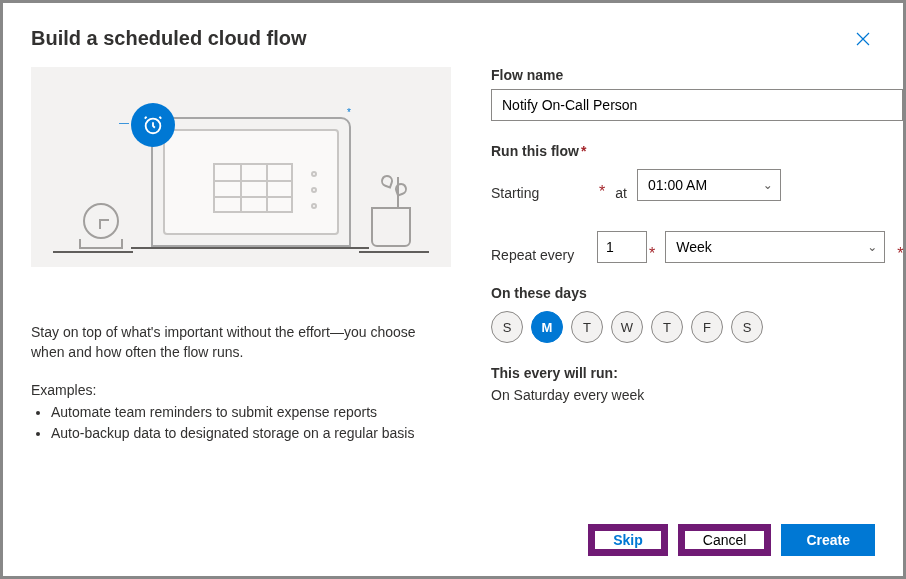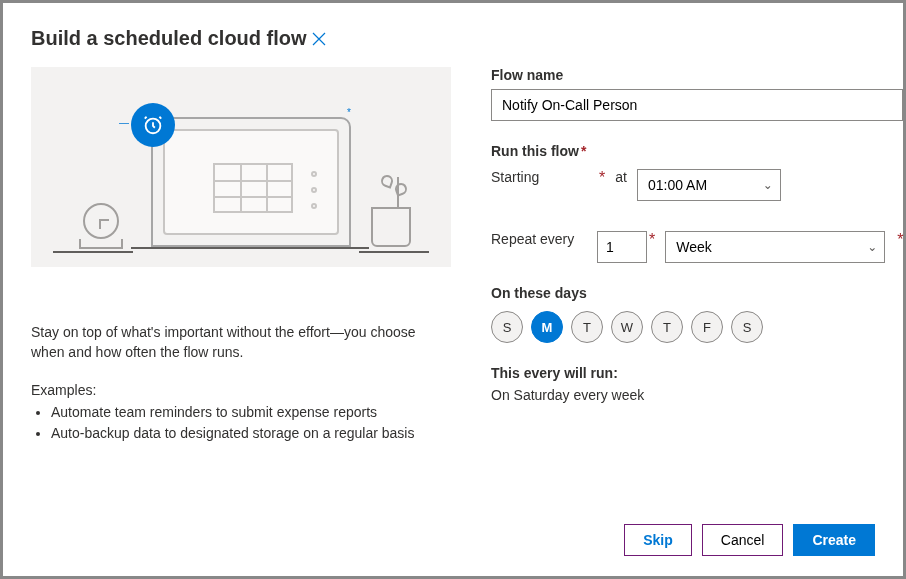--- a/index.html
+++ b/index.html
@@ -16,20 +16,21 @@
       width: 902px;
       height: 575px;
       background: #fff;
       border: 1px solid #888;
       position: relative;
       display: flex;
       flex-direction: column;
     }
     .dialog-header {
       display: flex;
+      justify-content: space-between;
       align-items: flex-start;
       padding: 24px 28px 12px 28px;
     }
     .dialog-title {
       font-size: 20px;
       font-weight: 600;
       color: #323130;
     }
     .close-btn {
       color: #0078d4;
@@ -164,21 +165,21 @@
     .text-input {
       width: 100%;
       height: 32px;
       border: 1px solid #8a8886;
       padding: 8px 10px;
       font-size: 14px;
       font-family: inherit;
     }
     .row {
       display: flex;
-      align-items: flex-start;
+      align-items: flex-end;
       gap: 10px;
       margin-top: 10px;
     }
     .sublabel {
       font-size: 14px;
       color: #323130;
       flex: 0 0 auto;
       min-width: 60px;
     }
     .date-input-wrap {
@@ -271,21 +272,21 @@
       display: flex;
       justify-content: flex-end;
       gap: 10px;
       padding: 16px 28px 20px;
     }
     .btn {
       height: 32px;
       padding: 0 18px;
       font-size: 14px;
       font-family: inherit;
-      border: 1px solid #701a75;
+      border: 7px solid #701a75;
       background: #fff;
       cursor: pointer;
     }
     .btn-skip {
       color: #0078d4;
       font-weight: 600;
     }
     .btn-primary {
       background: #0078d4;
       border-color: #0078d4;

